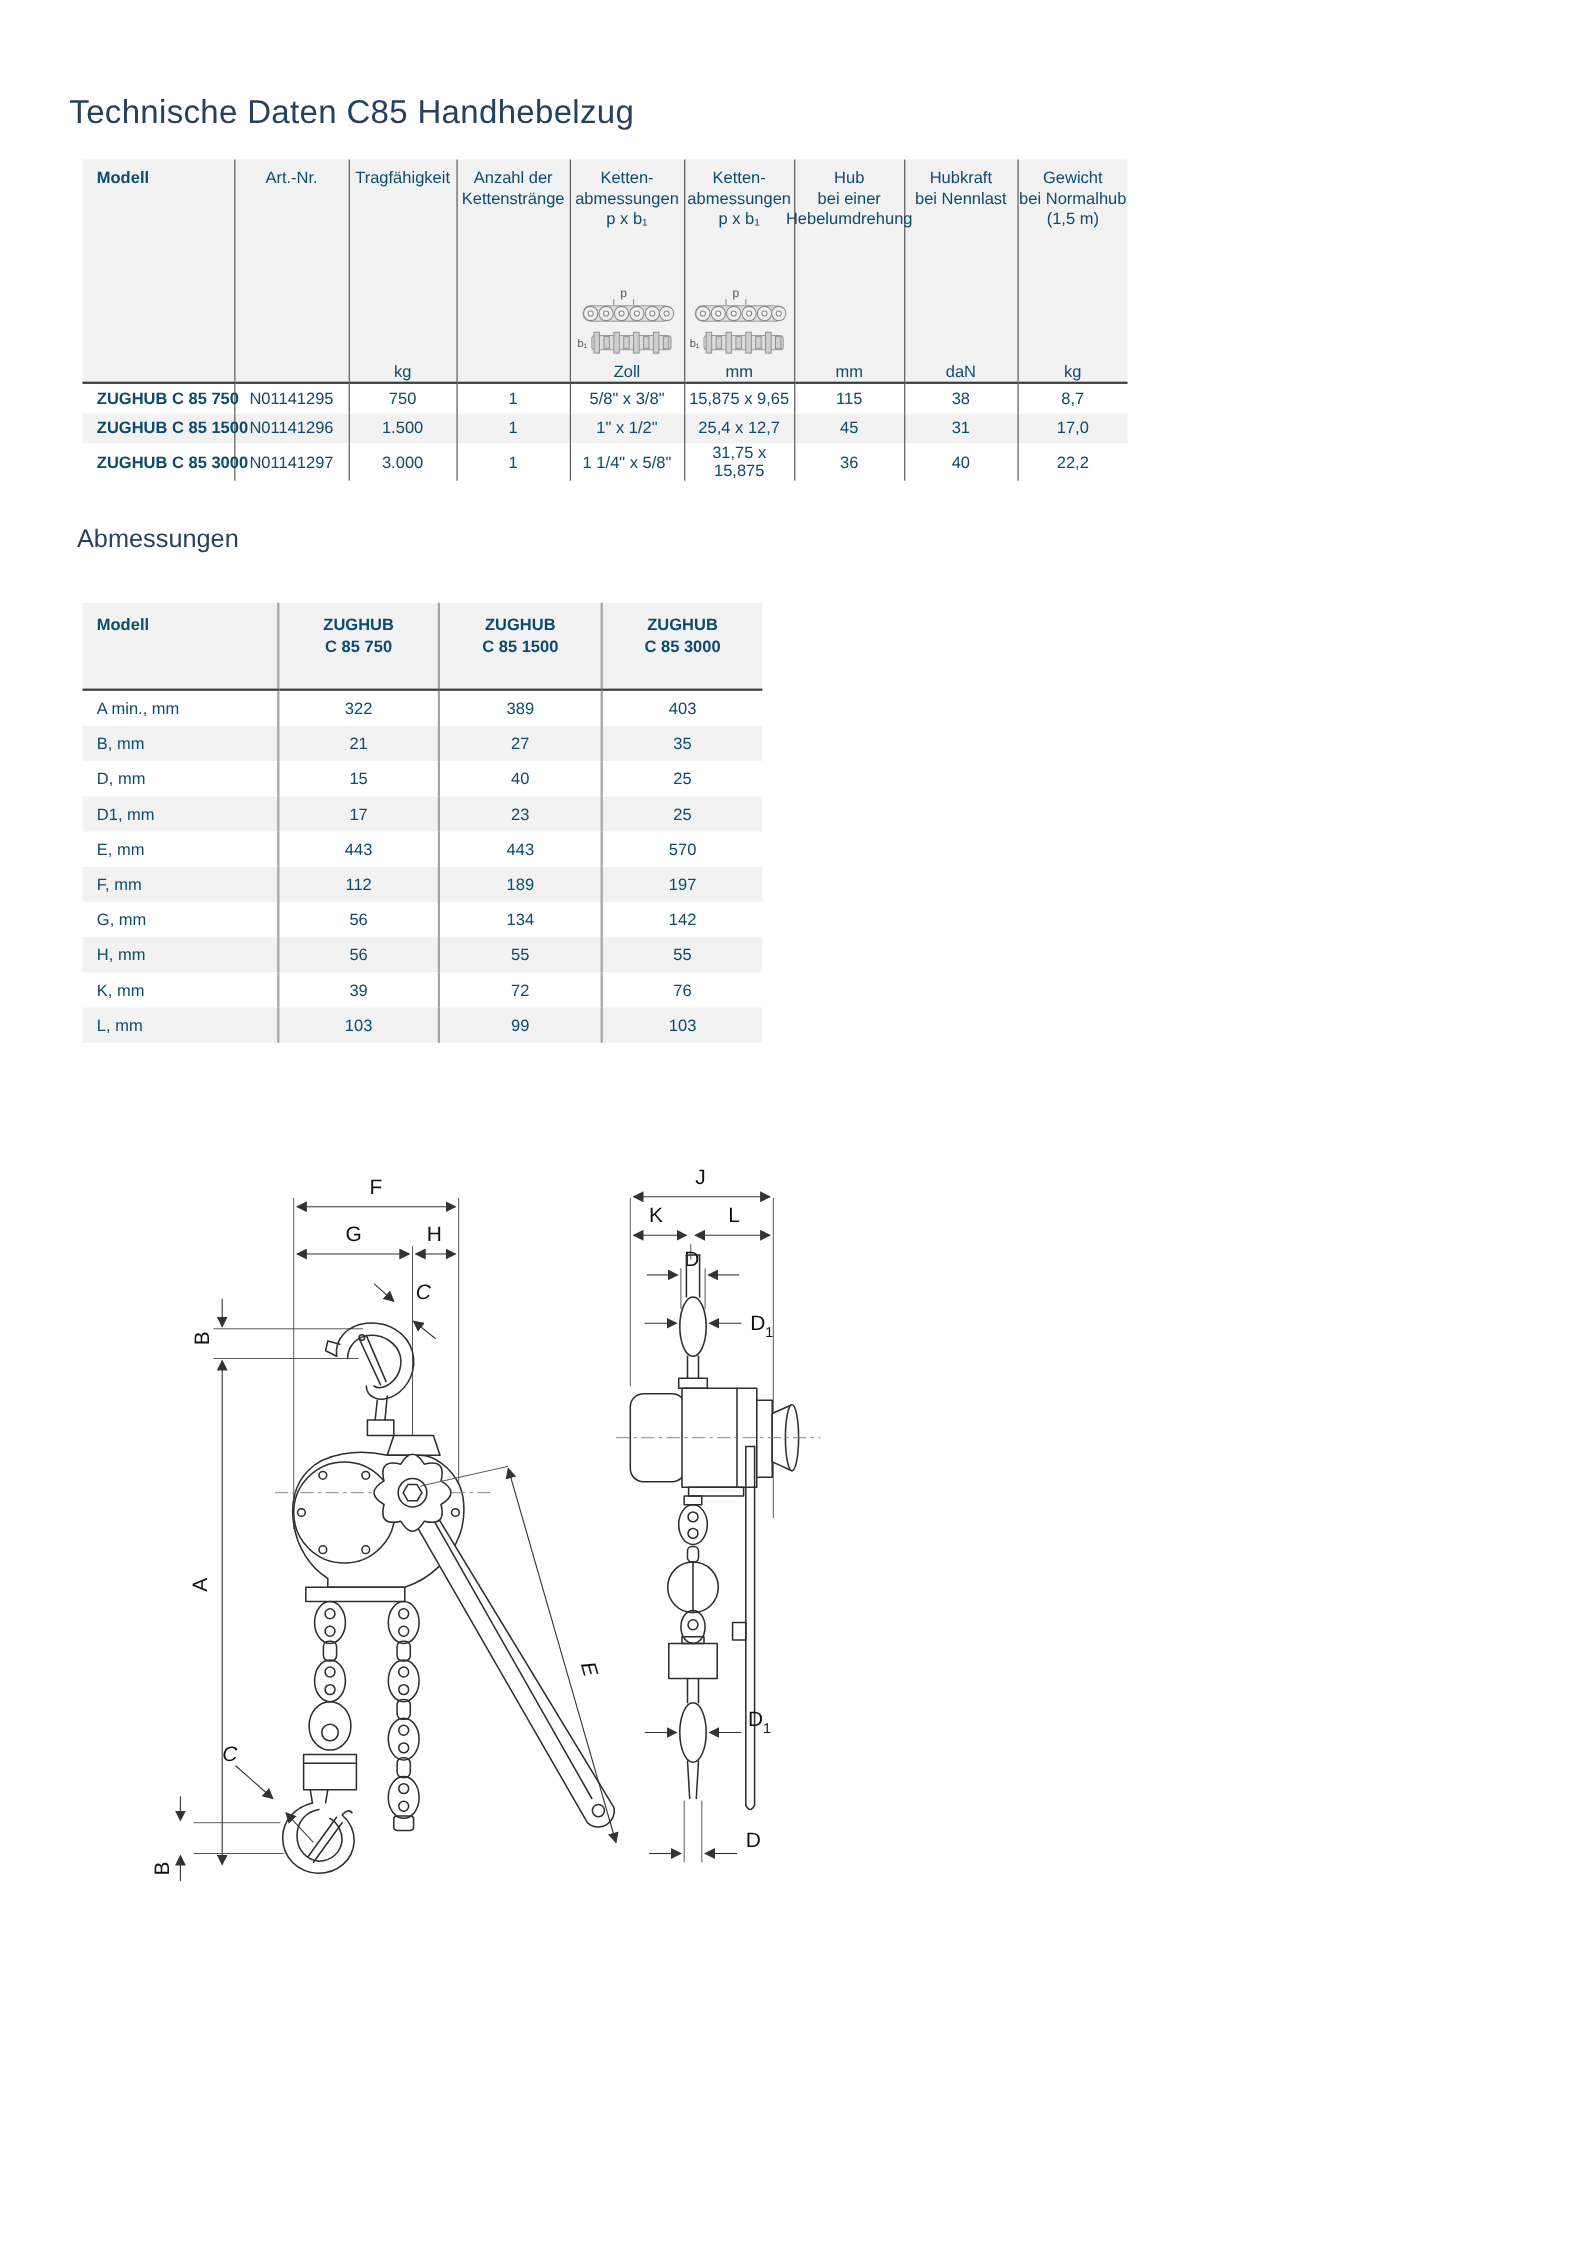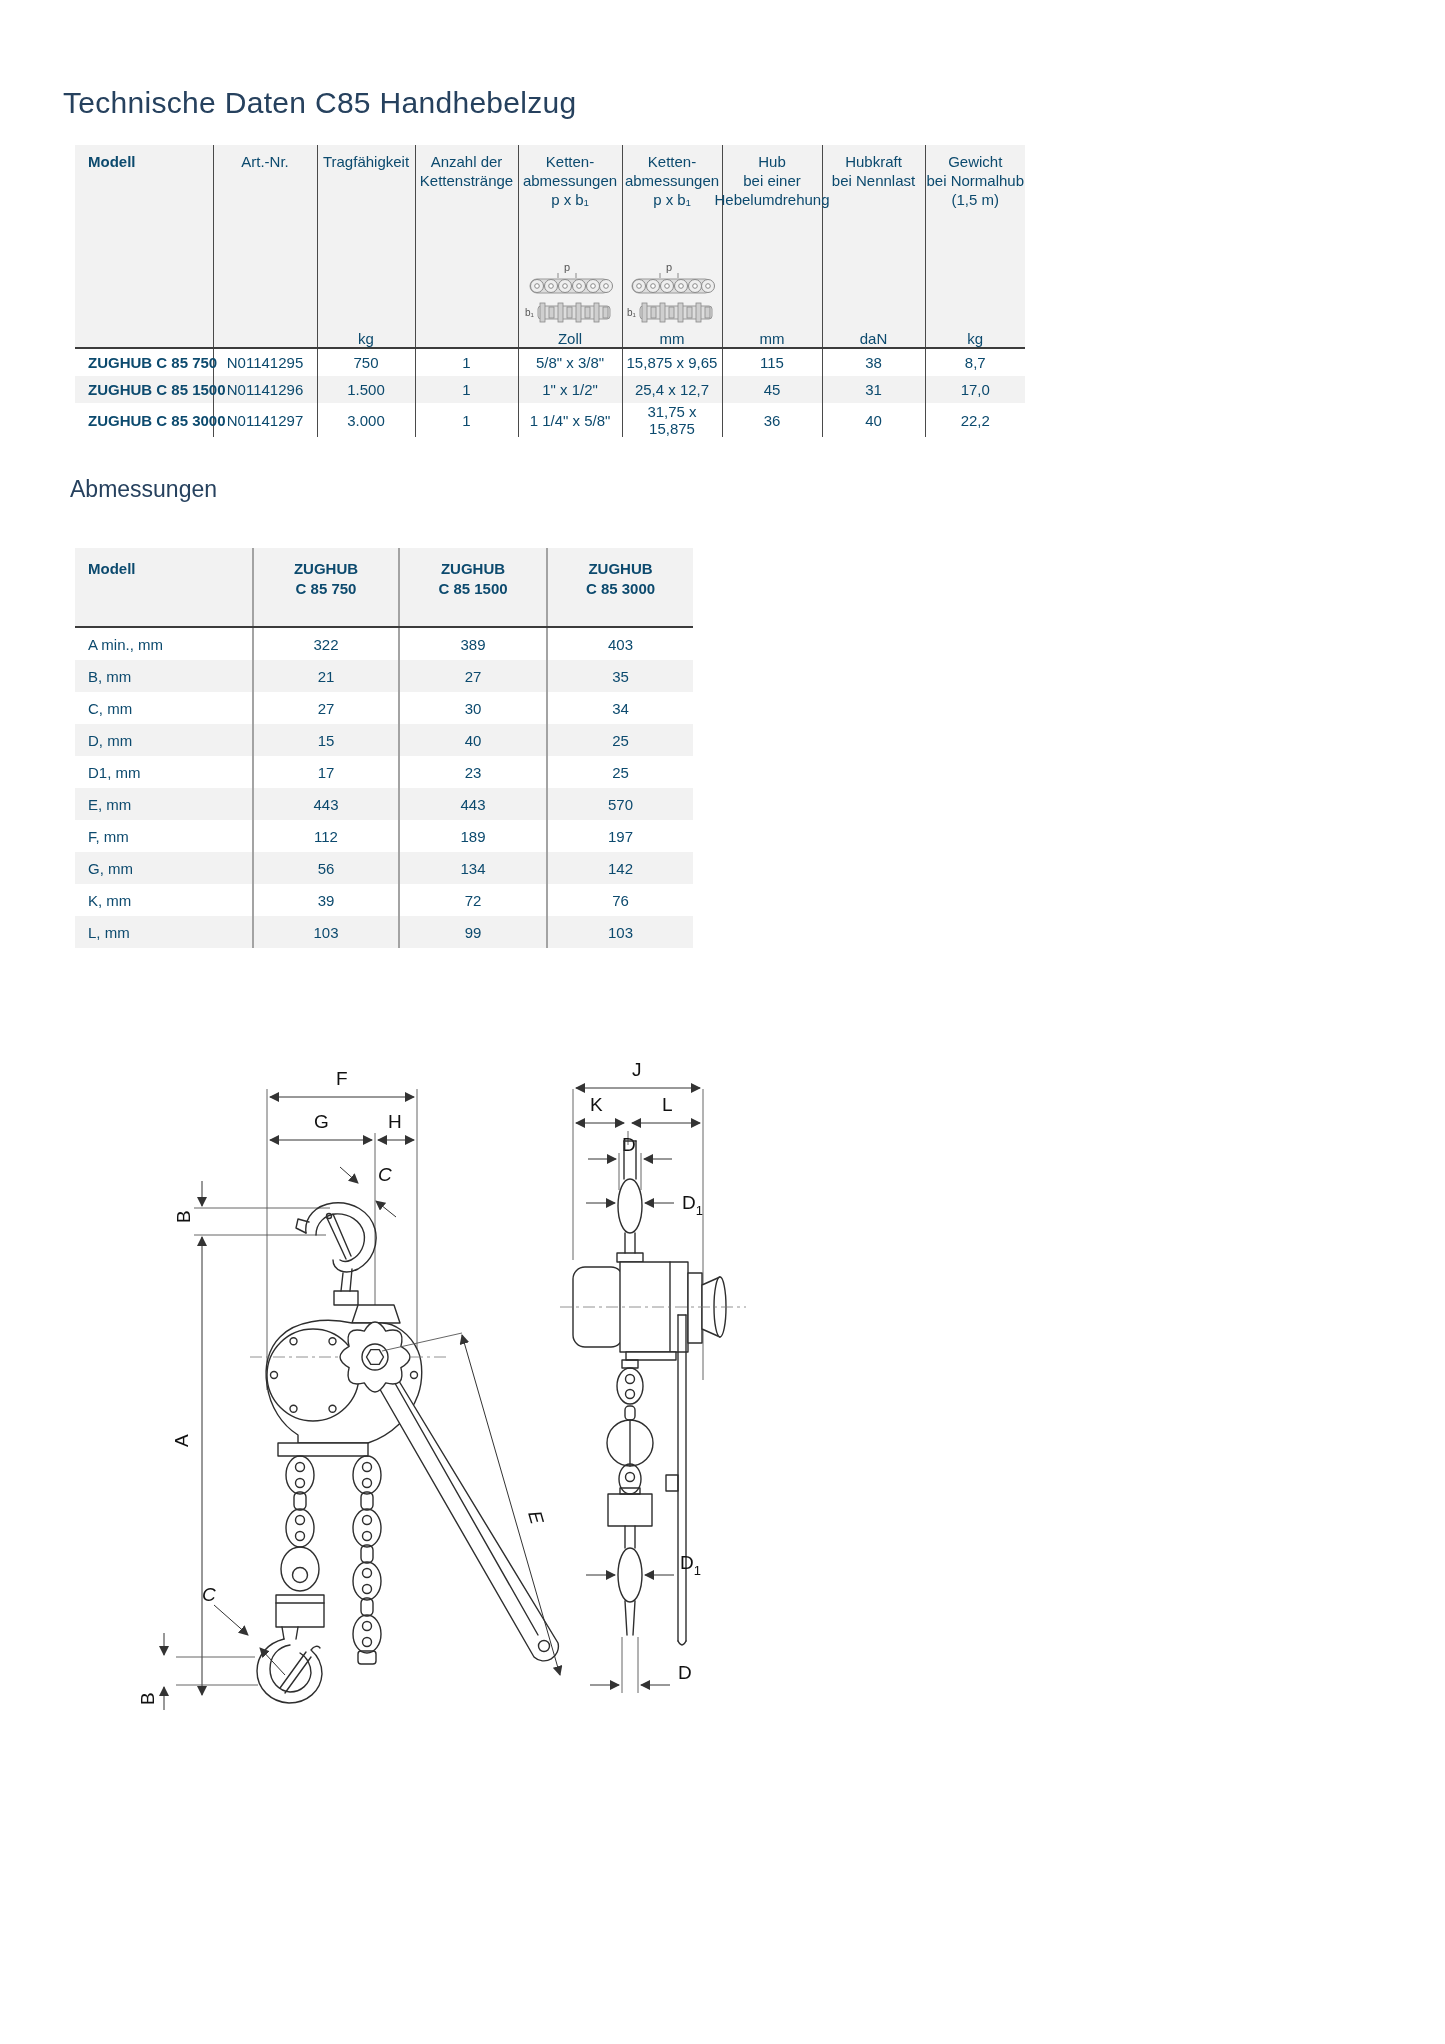--- a/index.html
+++ b/index.html
@@ -262,26 +262,20 @@
         <td>389</td>
         <td>403</td>
       </tr>
     <tr>
         <td class="l">B, mm</td>
         <td>21</td>
         <td>27</td>
         <td>35</td>
       </tr>
     <tr>
-        <td class="l">C, mm</td>
-        <td>27</td>
-        <td>30</td>
-        <td>34</td>
-      </tr>
-    <tr>
         <td class="l">D, mm</td>
         <td>15</td>
         <td>40</td>
         <td>25</td>
       </tr>
     <tr>
         <td class="l">D1, mm</td>
         <td>17</td>
         <td>23</td>
         <td>25</td>
@@ -296,20 +290,26 @@
         <td class="l">F, mm</td>
         <td>112</td>
         <td>189</td>
         <td>197</td>
       </tr>
     <tr>
         <td class="l">G, mm</td>
         <td>56</td>
         <td>134</td>
         <td>142</td>
+      </tr>
+    <tr>
+        <td class="l">H, mm</td>
+        <td>56</td>
+        <td>55</td>
+        <td>55</td>
       </tr>
     <tr>
         <td class="l">K, mm</td>
         <td>39</td>
         <td>72</td>
         <td>76</td>
       </tr>
     <tr>
         <td class="l">L, mm</td>
         <td>103</td>

